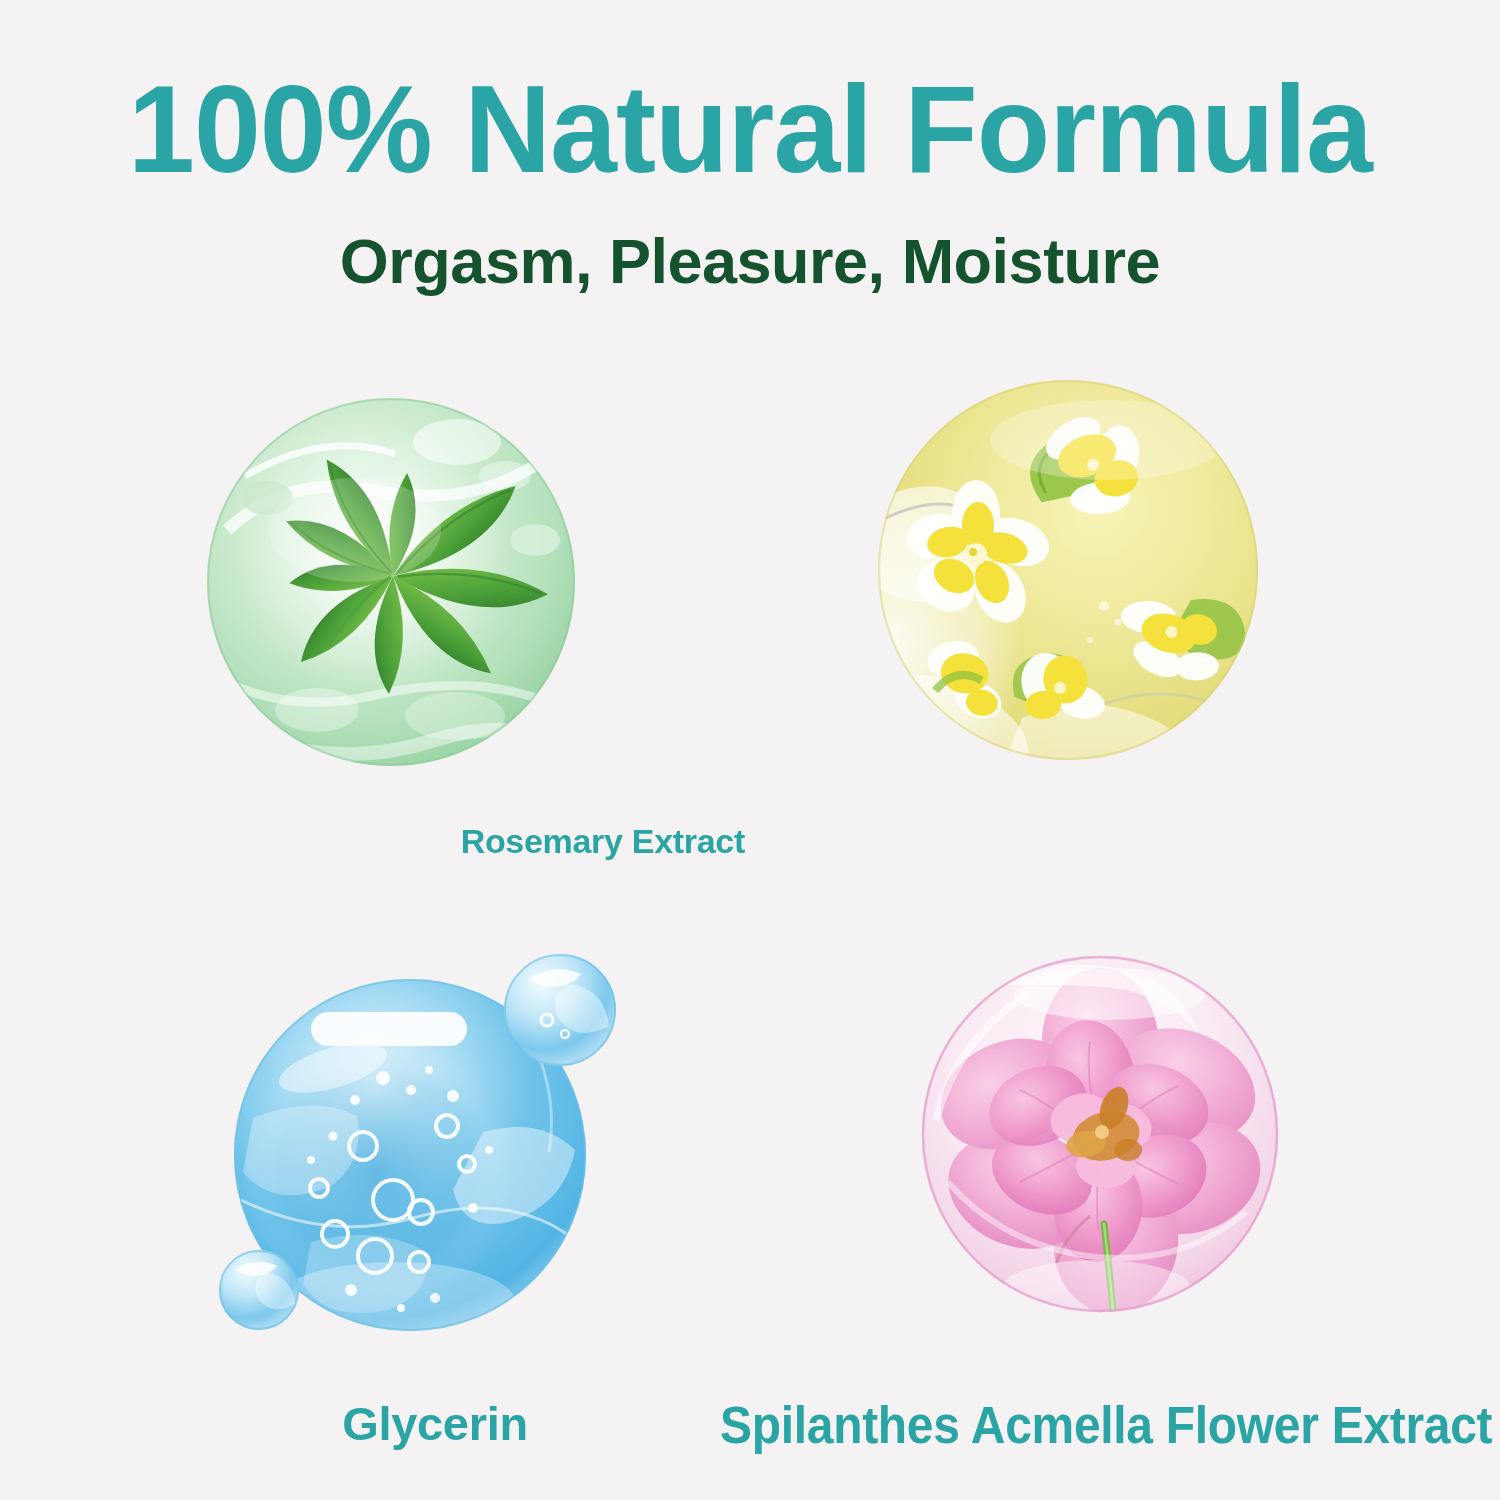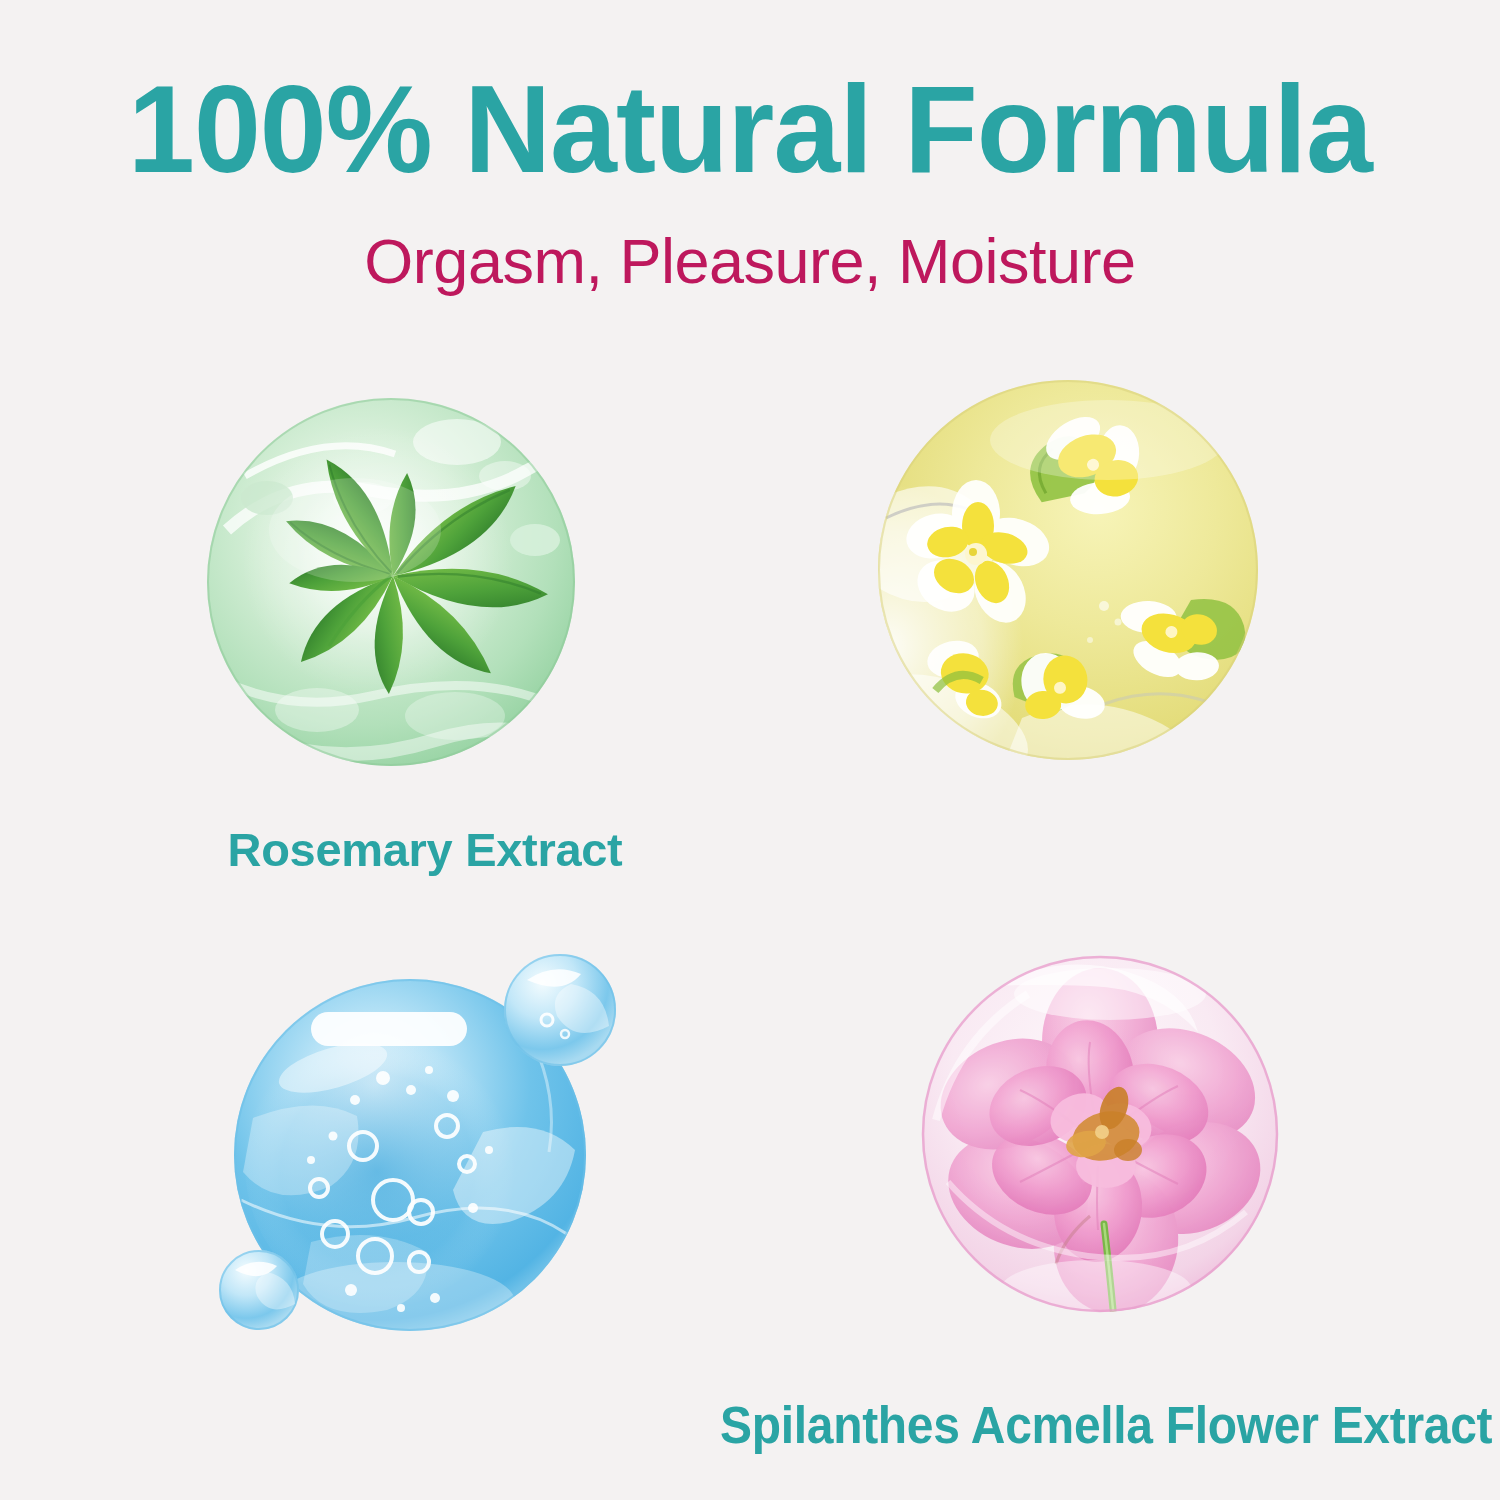--- a/index.html
+++ b/index.html
@@ -40,22 +40,22 @@
     white-space: nowrap;
   }
   .subtitle {
     position: absolute;
     left: 0;
     top: 228px;
     width: 1500px;
     text-align: center;
     font-size: 63px;
     line-height: 1.05;
-    font-weight: normal;
-    color: #be185d;
+    font-weight: bold;
+    color: #14532d;
     letter-spacing: -0.5px;
     white-space: nowrap;
   }
 
   
   .cell {
     position: absolute;
   }
   .cell .art {
     position: absolute;
@@ -66,21 +66,21 @@
     position: absolute;
     font-weight: bold;
     color: #2aa4a4;
     white-space: nowrap;
     text-align: center;
     letter-spacing: -0.3px;
   }
 
   
   #cell-rosemary { left: 205px; top: 380px; width: 400px; height: 420px; }
-  #cap-rosemary  { left: 105px; top: 822px; width: 640px; font-size: 47px; }
+  #cap-rosemary  { left: 105px; top: 822px; width: 640px; font-size: 34px; text-align: right; }
 
   
   #cell-clove { left: 872px; top: 378px; width: 400px; height: 400px; }
   #cap-clove  { left: 800px; top: 822px; width: 640px; font-size: 47px; }
 
   
   #cell-glycerin { left: 215px; top: 950px; width: 430px; height: 390px; }
   #cap-glycerin  { left: 115px; top: 1396px; width: 640px; font-size: 47px; }
 
   
@@ -386,20 +386,21 @@
       </g>
 
       <g>
         <circle cx="44" cy="340" r="40" fill="url(#bSat)"></circle>
         <circle cx="44" cy="340" r="39" fill="none" stroke="#6cc0e8" stroke-opacity=".6" stroke-width="2"></circle>
         <path d="M20 320 q20 -14 42 -4 q-16 18 -42 4 Z" fill="#ffffff" opacity=".85"></path>
         <path d="M52 322 q26 6 28 32 q-26 14 -38 -8 q-6 -16 10 -24 Z" fill="#ffffff" opacity=".38"></path>
       </g>
     </svg>
   </div>
+  <div class="cap" id="cap-glycerin">Glycerin</div>
 
   <div class="cell" id="cell-spilanthes">
     <svg class="art" width="370" height="380" viewBox="0 0 370 380">
       <defs>
         <radialGradient id="pGel" cx="46%" cy="32%" r="72%">
           <stop offset="0%" stop-color="#fdf6fa"></stop>
           <stop offset="52%" stop-color="#f9eaf3"></stop>
           <stop offset="86%" stop-color="#f3d4e7"></stop>
           <stop offset="100%" stop-color="#eebcdb"></stop>
         </radialGradient>

